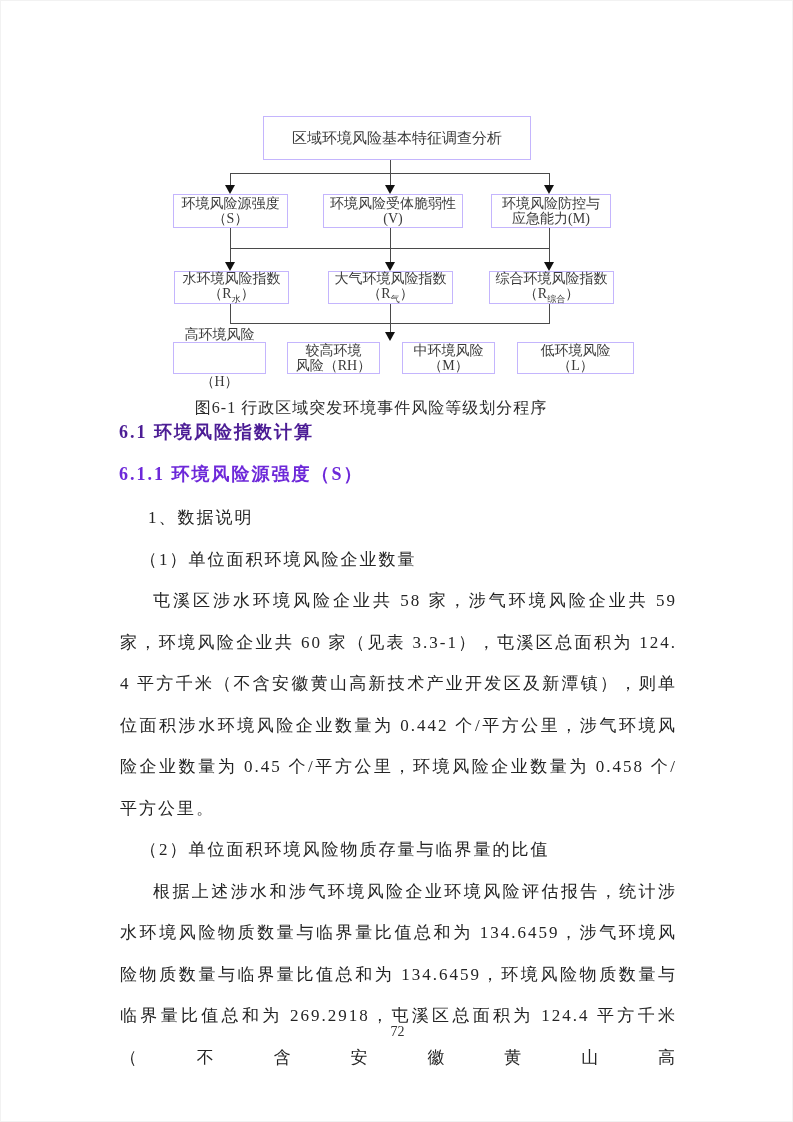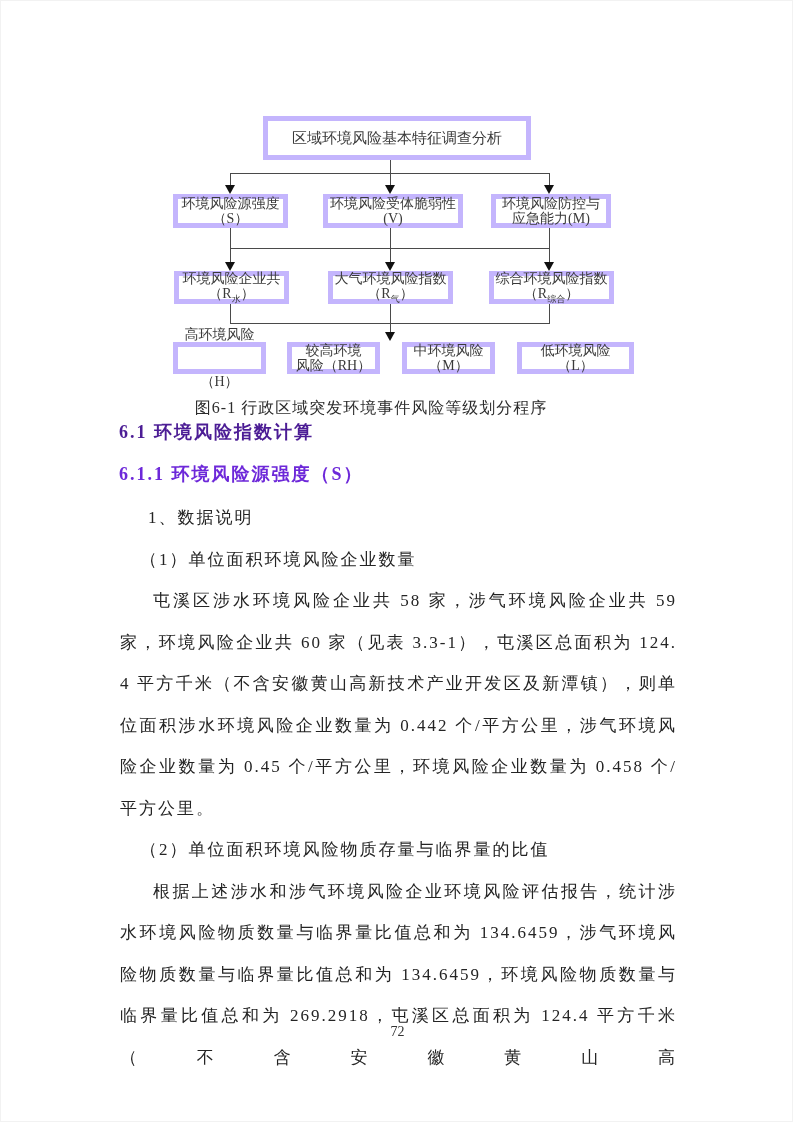--- a/index.html
+++ b/index.html
@@ -11,21 +11,21 @@
     color:#222;
     overflow:hidden;
     box-sizing:border-box;
     border:1px solid #f2f2f2;
   }
   
   .fc{position:absolute;left:0;top:0;width:793px;height:397px;}
   .fc-box{
     position:absolute;
     box-sizing:border-box;
-    border:5px solid #c4b5fd;
+    border:1px solid #c4b5fd;
     background:#fff;
     color:#3a3a3a;
     display:flex;flex-direction:column;
     align-items:center;justify-content:center;
     text-align:center;
     font-size:14px;line-height:15px;
   }
   .fc-root{font-size:15px;}
   .fc-box sub{font-size:9px;line-height:1;}
   .vline{position:absolute;width:1px;background:#4a4a4a;}
@@ -95,21 +95,21 @@
     <div class="vline" style="left:548px;top:227px;height:20px;"></div>
     <div class="hline" style="left:229px;top:247px;width:320px;"></div>
     <div class="vline" style="left:229px;top:247px;height:14px;"></div>
     <div class="vline" style="left:389px;top:247px;height:14px;"></div>
     <div class="vline" style="left:548px;top:247px;height:14px;"></div>
     <div class="arrow" style="left:224px;top:261px;"></div>
     <div class="arrow" style="left:384px;top:261px;"></div>
     <div class="arrow" style="left:543px;top:261px;"></div>
 
     <div class="fc-box" style="left:173px;top:270px;width:115px;height:33px;">
-      <span>环境风险企业共</span>
+      <span>水环境风险指数</span>
       <span><span>（R</span><sub>水</sub><span>）</span></span>
     </div>
     <div class="fc-box" style="left:488px;top:270px;width:125px;height:33px;">
       <span>综合环境风险指数</span>
       <span><span>（R</span><sub>综合</sub><span>）</span></span>
     </div>
     <div class="fc-box" style="left:327px;top:270px;width:125px;height:33px;">
       <span>大气环境风险指数</span>
       <span><span>（R</span><sub>气</sub><span>）</span></span>
     </div>

